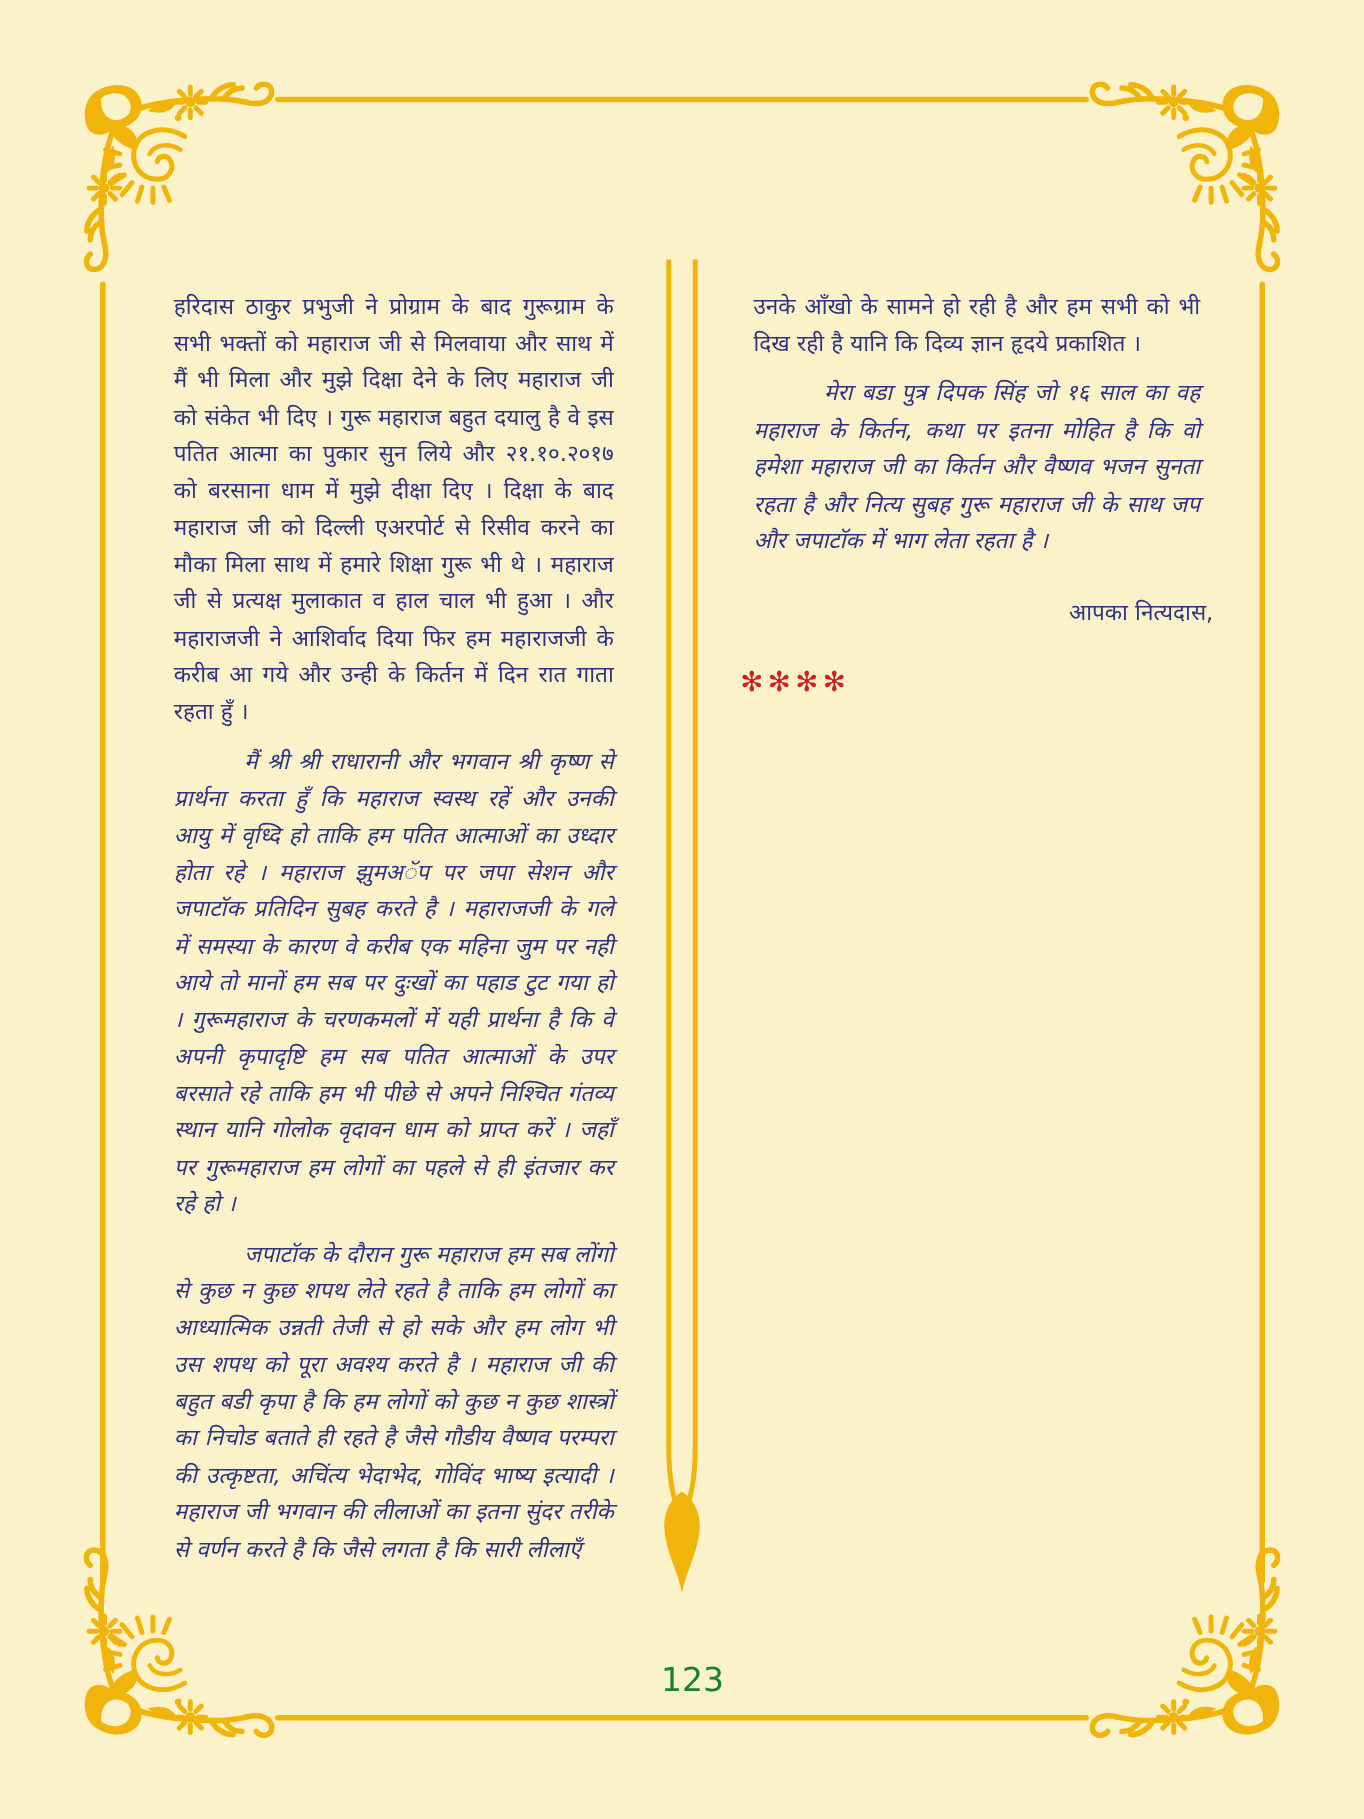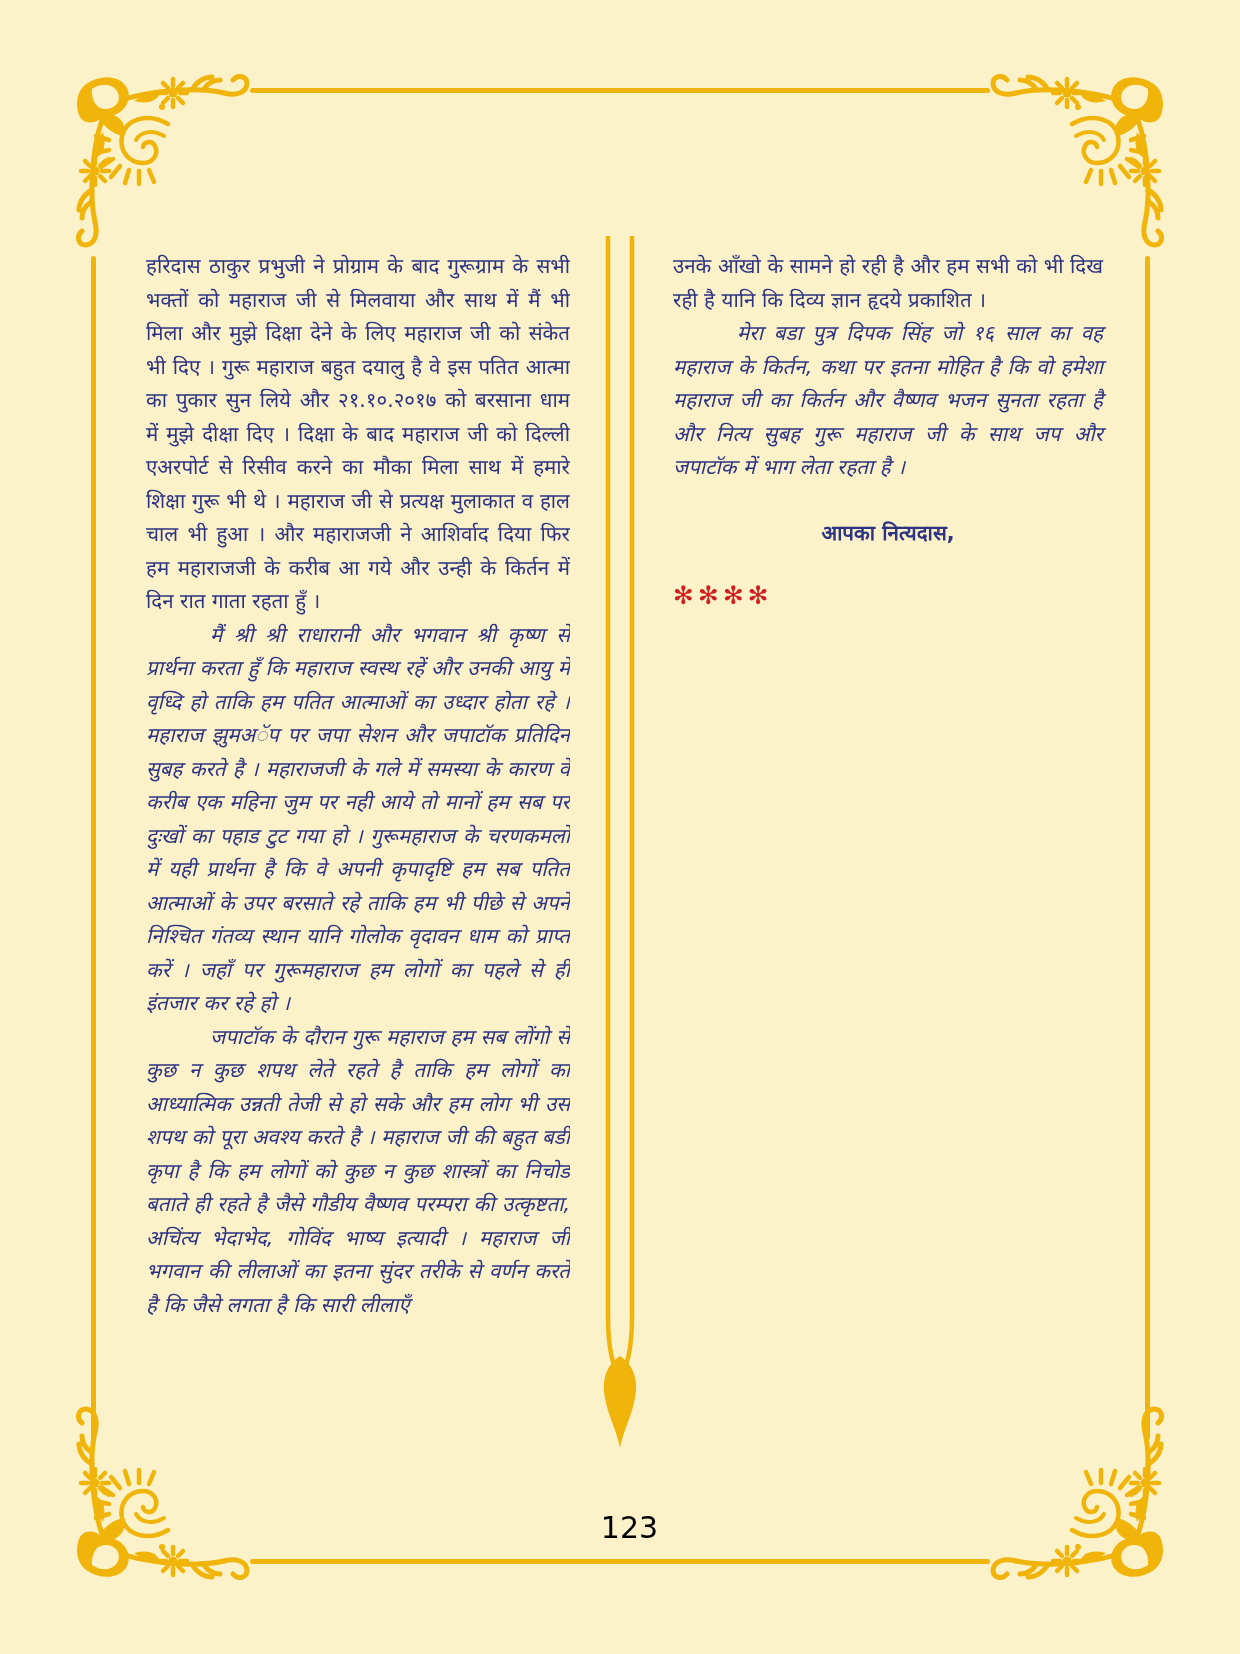--- a/index.html
+++ b/index.html
@@ -22,31 +22,31 @@
   .vl-right{left:1145px;top:256px;height:1184px;}
   .divider{position:absolute;left:598px;top:236px;width:44px;height:1222px;}
   .col{
     position:absolute;top:250px;
     color:#2D3383;
     font-size:20.5px;line-height:33.5px;
     text-align:justify;
   }
   .col-left{left:146px;width:424px;height:1300px;overflow:hidden;}
   .col-right{left:673px;width:430px;}
-  .col p{margin:0;}
+  .col p{margin:12px;}
   .col p.indent{text-indent:64px;font-style:italic;}
-  .signature{margin-top:30px;line-height:36px;text-align:center;font-weight:bold;}
+  .signature{margin-top:30px;line-height:36px;text-align:right;}
   .sig-line{display:block;}
   .end-mark{
     margin-top:28px;text-align:left;
     color:#D01F1F;font-size:25px;font-weight:bold;letter-spacing:4px;
   }
   .page-number{
     position:absolute;left:0;right:0;top:1510px;
-    text-align:center;color:#000000;font-size:30px;padding-left:19px;
+    text-align:center;color:#15803d;font-size:30px;padding-left:19px;
   }
 </style>
 </head>
 <body>
 
 <svg class="corner tl" viewBox="0 0 185 185" aria-hidden="true">
   <defs>
     <g id="daisy">
       <circle r="4.5" fill="#F0B40A"></circle>
       <g stroke="#F0B40A" stroke-width="4.5" stroke-linecap="round">

